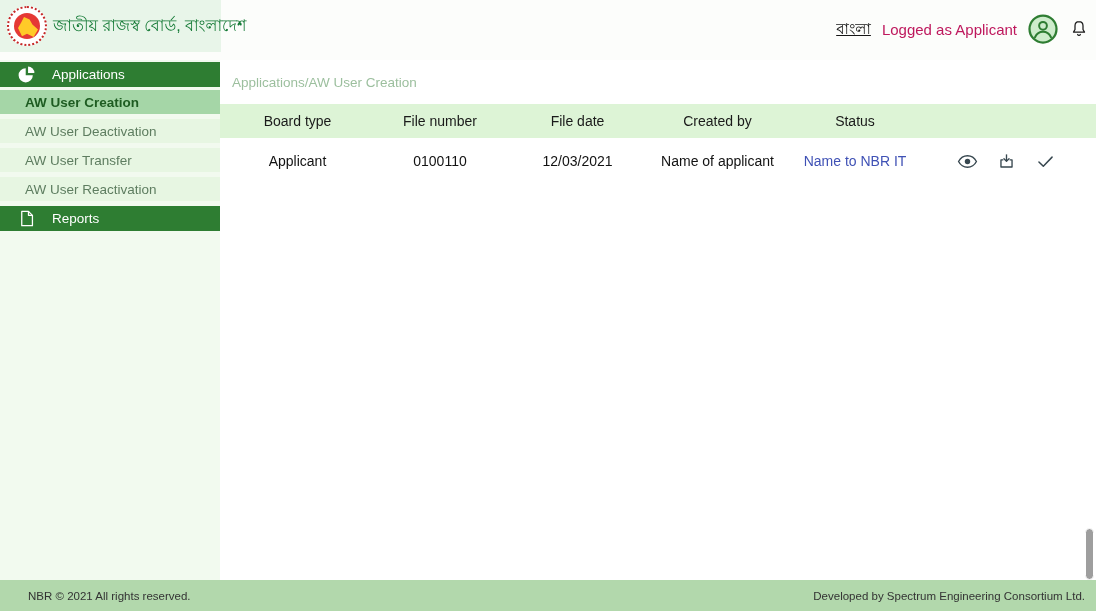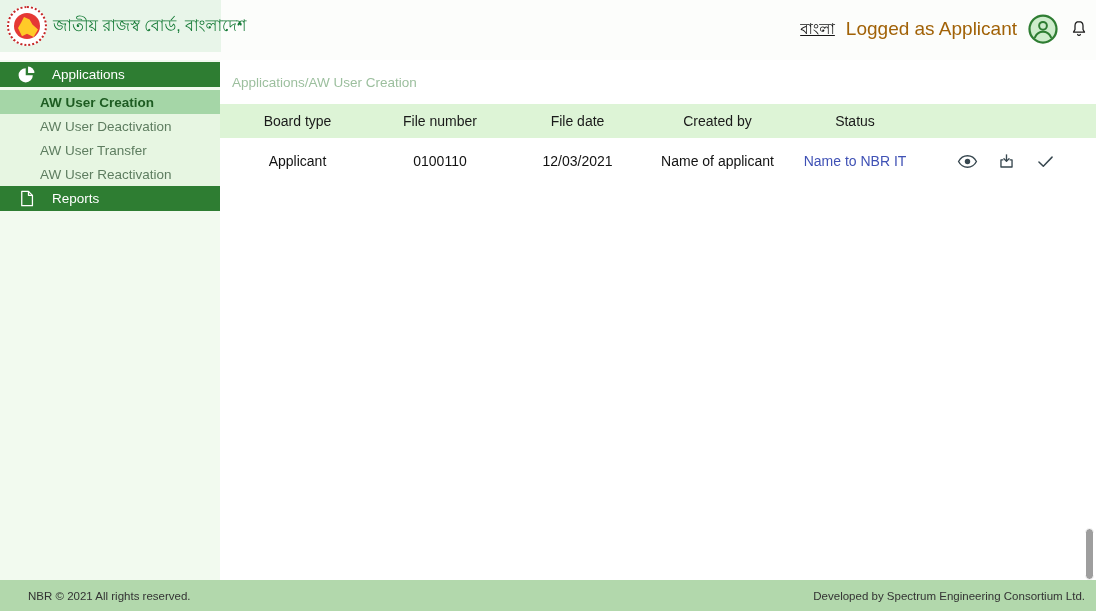--- a/index.html
+++ b/index.html
@@ -29,36 +29,36 @@
     font-family:"Liberation Serif", serif; font-weight:bold; color:#157a36;
     font-size:12.5px; white-space:nowrap; border-bottom:1.5px solid #157a36; padding-bottom:1px;
   }
   .logo-bn { color:#157a36; font-size:16px; margin-top:1px; white-space:nowrap; }
 
   .topbar-right {
     position:absolute; right:7px; top:0; height:58px;
     display:flex; align-items:center; gap:11px;
   }
   .lang-link { font-size:15px; color:#141414; text-decoration:underline; cursor:pointer; }
-  .logged-as { font-size:19px; color:#a16207; }
+  .logged-as { font-size:15px; color:#be185d; }
   .avatar-btn, .bell-btn { display:flex; align-items:center; cursor:pointer; background:none; border:none; padding:0; }
 
   
   .sidebar {
     position:absolute; left:0; top:60px; width:220px; height:520px;
     background:#f2faef; padding-top:2px;
   }
   .menu-header {
     height:25px; background:#2e7d32; color:#ffffff; display:flex; align-items:center;
     font-size:13.5px; margin-bottom:3px; cursor:pointer;padding-left:9px;
   }
   .menu-header .mh-icon { margin-left:8px; margin-right:16px; display:flex; }
   .side-item {
-    height:24px; display:flex; align-items:center;
-    padding-left:40px; font-size:13.5px; color:#5e7d60; background:#e7f6e2; cursor:pointer;
+    height:24px; margin-bottom:5px; display:flex; align-items:center;
+    padding-left:25px; font-size:13.5px; color:#5e7d60; background:#e7f6e2; cursor:pointer;
   }
   .side-item.active { background:#a5d6a7; color:#1e5c22; font-weight:bold; }
 
   
   .content { position:absolute; left:220px; top:60px; width:1048px; height:520px; background:#ffffff; }
   .breadcrumb { position:absolute; top:15px; left:12px; font-size:13.5px; color:#9cbf9e; }
 
   .table-header {
     position:absolute; top:44px; left:0; width:876px; height:34px; background:#ddf4d6;
     display:grid; grid-template-columns:155px 130px 145px 135px 140px 1fr;

